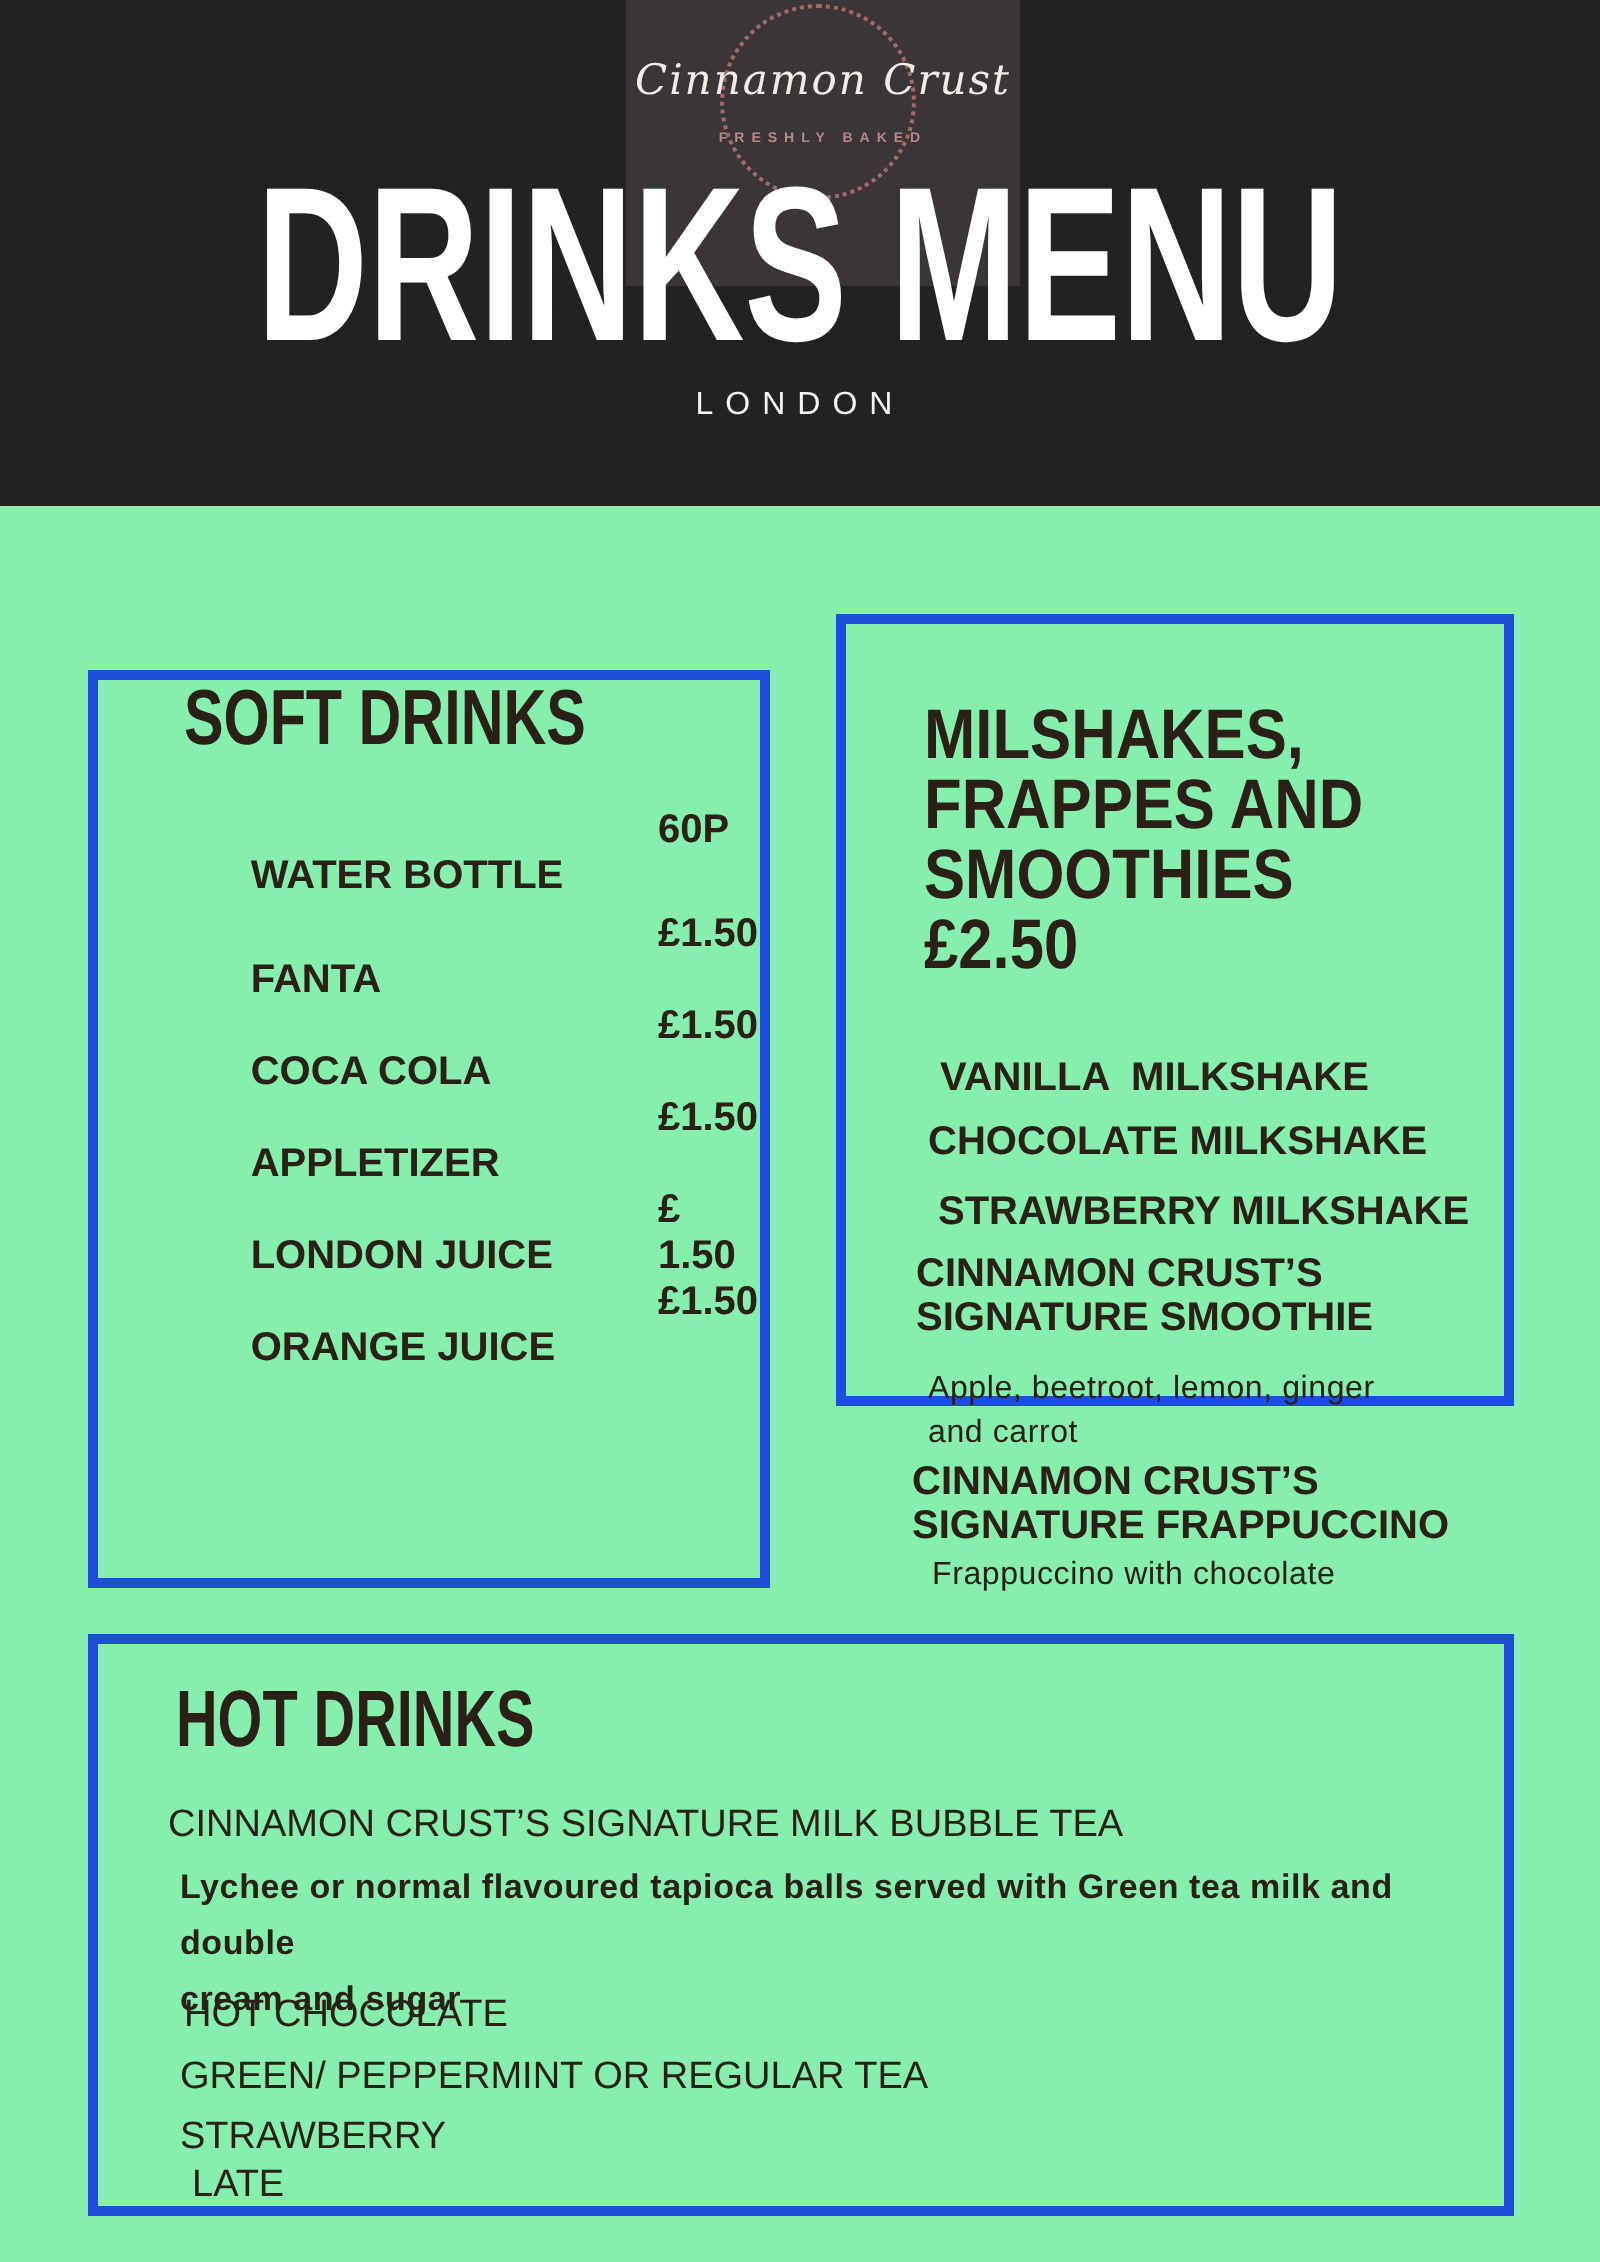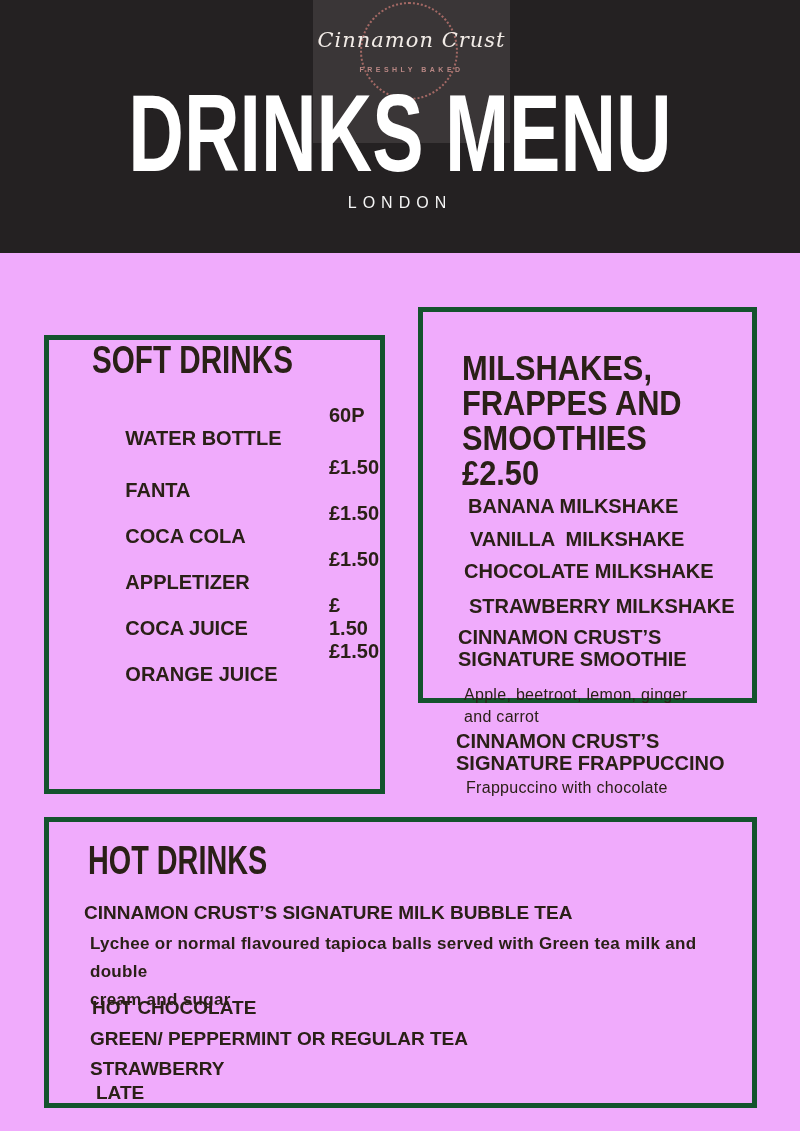--- a/index.html
+++ b/index.html
@@ -1,18 +1,18 @@
 <!DOCTYPE html>
 <html><head>
 <meta charset="utf-8">
 <style>
   html,body{margin:0;padding:0;}
   .page{
     position:relative; width:800px; height:1131px; overflow:hidden;
-    background:#f0abfc; font-family:"Liberation Sans", sans-serif;
+    background:#86efac; font-family:"Liberation Sans", sans-serif;
     color:#2A2017;
   }
   
   .header{position:absolute;left:0;top:0;width:800px;height:253px;background:#242122;}
   .logo{position:absolute;left:313px;top:0;width:197px;height:143px;background:#3A3637;overflow:hidden;}
   .logo-ring{position:absolute;left:47px;top:2px;width:94px;height:94px;border:2px dotted #B06F6A;border-radius:50%;opacity:.9;}
   .brand-script{
     position:absolute;left:0;top:28px;width:100%;text-align:center;
     font-family:"DejaVu Serif", serif;font-style:italic;font-size:21px;color:#F2ECE7;letter-spacing:1px;
   }
@@ -23,33 +23,33 @@
   .menu-title{
     position:absolute;left:0;top:78px;width:100%;margin:0;text-align:center;
     font-size:110px;line-height:1;font-weight:bold;color:#FFFFFF;
     transform:scaleX(.70);transform-origin:center top;white-space:nowrap;
   }
   .menu-subtitle{
     position:absolute;left:0;top:194px;width:100%;text-align:center;
     font-size:16px;letter-spacing:6px;color:#F5F5F5;
   }
   
-  .box{position:absolute;border:5px solid #14532d;box-sizing:border-box;background:transparent;}
+  .box{position:absolute;border:5px solid #1d4ed8;box-sizing:border-box;background:transparent;}
   .box h2{margin:0;position:absolute;font-weight:bold;white-space:nowrap;transform-origin:left top;}
   .soft-box{left:44px;top:335px;width:341px;height:459px;}
   .soft-box h2{left:43px;top:-2px;font-size:39px;transform:scaleX(.76);}
   .soft-row{position:absolute;left:43px;right:10px;height:22px;font-size:20px;font-weight:bold;white-space:pre-wrap;}
   .soft-row .price{position:absolute;left:213px;top:0;margin-left:24px;}
   .milk-box{left:418px;top:307px;width:339px;height:396px;}
   .milk-box h2{left:39px;top:38px;font-size:35px;line-height:35px;transform:scaleX(.88);white-space:pre-line;}
   .shake-item{position:absolute;font-size:20px;line-height:22px;font-weight:bold;white-space:pre-wrap;}
   .shake-desc{position:absolute;font-size:16px;line-height:22px;font-weight:normal;white-space:pre-line;letter-spacing:.3px;}
   .hot-box{left:44px;top:817px;width:713px;height:291px;padding-left:40px;}
   .hot-box h2{left:39px;top:16px;font-size:40px;transform:scaleX(.72);}
-  .hot-item{position:absolute;font-size:19px;line-height:21px;font-weight:bold;white-space:pre-wrap;}
+  .hot-item{position:absolute;font-size:19px;line-height:21px;font-weight:normal;white-space:pre-wrap;}
   .hot-desc{position:absolute;font-size:17px;line-height:28px;font-weight:bold;white-space:pre-line;letter-spacing:.3px;}
 </style>
 </head>
 <body>
 
 <div class="page">
 
   <div class="header">
     <div class="logo">
       <div class="logo-ring"></div>
@@ -72,35 +72,34 @@
     </div>
     <div class="soft-row" style="top:162px">
       <span>COCA COLA</span>
       <span class="price">£1.50</span>
     </div>
     <div class="soft-row" style="top:208px">
       <span>APPLETIZER</span>
       <span class="price">£1.50</span>
     </div>
     <div class="soft-row" style="top:254px">
-      <span>COCA JUICE</span>
+      <span>LONDON JUICE</span>
       <span class="price">£ 1.50</span>
     </div>
     <div class="soft-row" style="top:300px">
       <span>ORANGE JUICE</span>
       <span class="price">£1.50</span>
     </div>
   </section>
 
   <section class="box milk-box">
     <h2>MILSHAKES,
 FRAPPES AND
 SMOOTHIES
 £2.50</h2>
-    <div class="shake-item" style="top:183px;left:45px">BANANA MILKSHAKE</div>
     <div class="shake-item" style="top:216px;left:47px">VANILLA  MILKSHAKE</div>
     <div class="shake-item" style="top:248px;left:41px">CHOCOLATE MILKSHAKE</div>
     <div class="shake-item" style="top:283px;left:46px">STRAWBERRY MILKSHAKE</div>
     <div class="shake-item" style="top:314px;left:35px">CINNAMON CRUST’S
 SIGNATURE SMOOTHIE</div>
     <div class="shake-desc" style="top:372px;left:41px">Apple, beetroot, lemon, ginger
 and carrot</div>
     <div class="shake-item" style="top:418px;left:33px">CINNAMON CRUST’S
 SIGNATURE FRAPPUCCINO</div>
     <div class="shake-desc" style="top:465px;left:43px">Frappuccino with chocolate</div>

